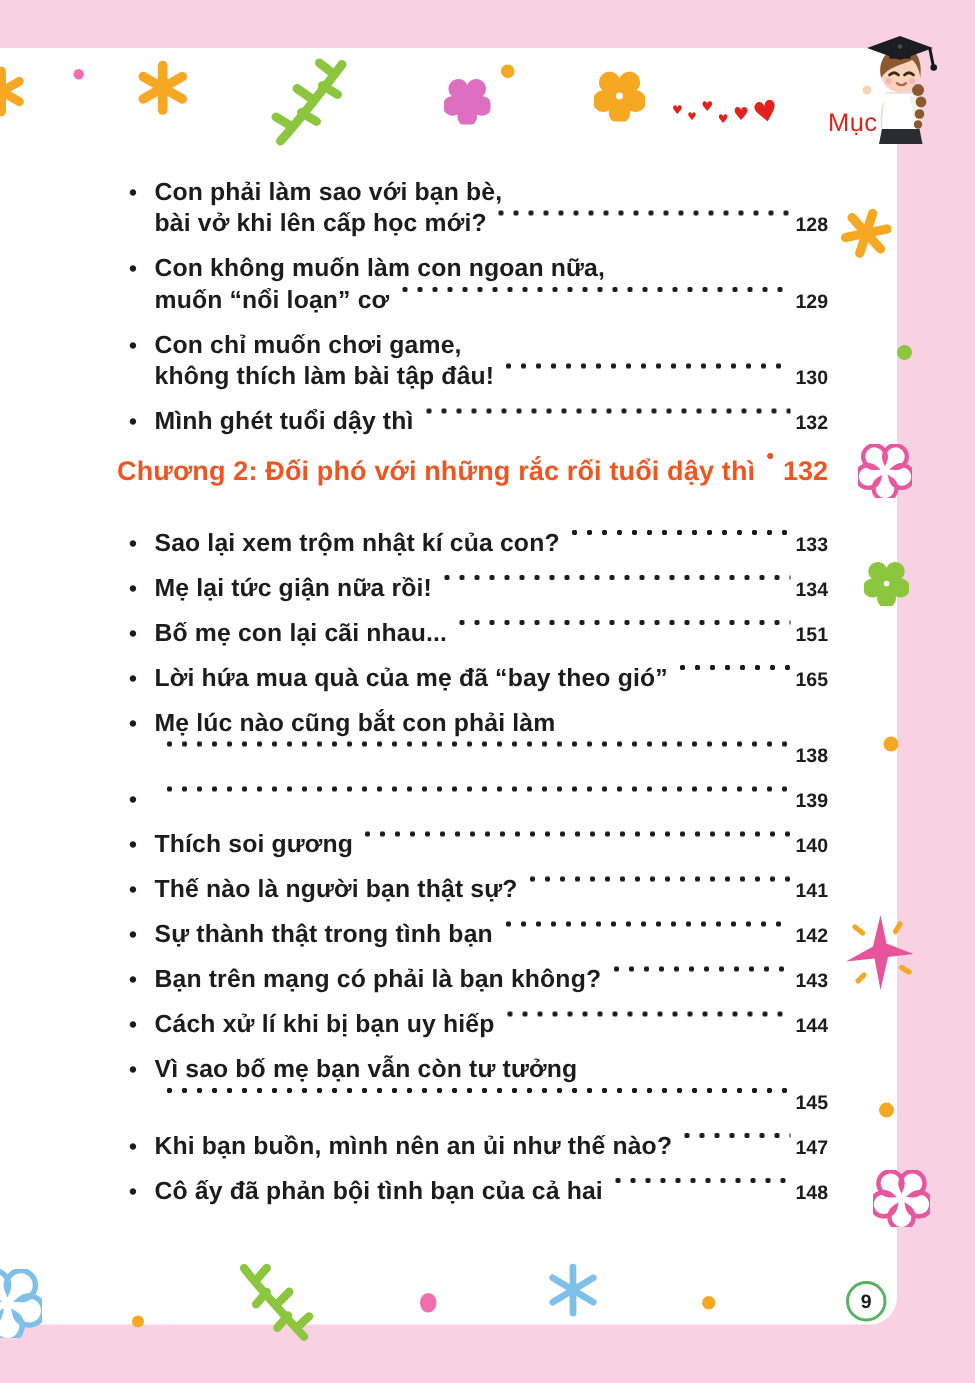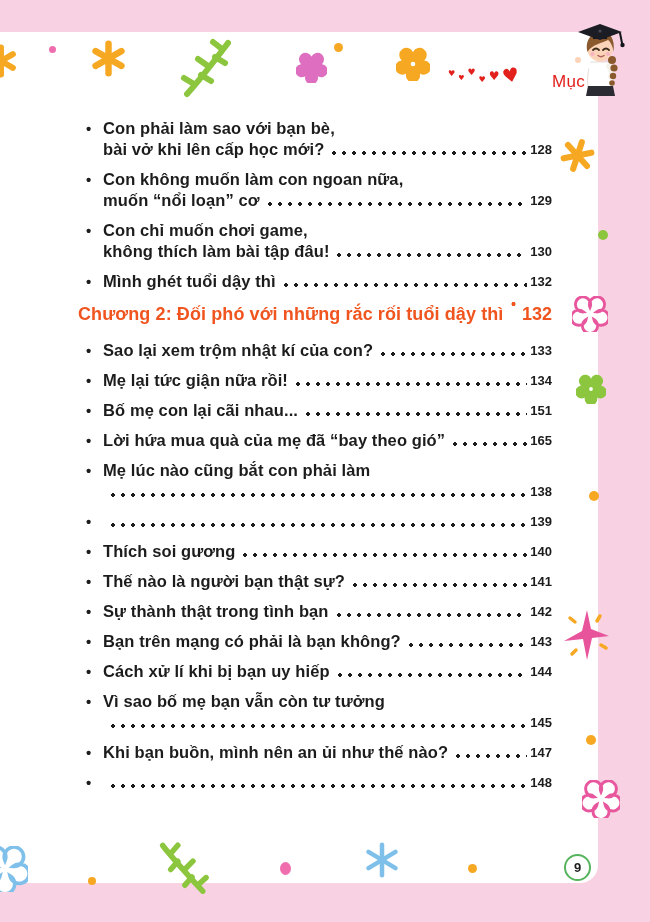--- a/index.html
+++ b/index.html
@@ -20,29 +20,29 @@
        font-size:17px;font-weight:normal;letter-spacing:.3px;white-space:nowrap}
   .hearts{position:absolute;left:448px;top:64px;display:flex;align-items:center;gap:3px;
        color:var(--title-red);font-family:"DejaVu Sans",sans-serif}
   .hearts span{display:inline-block;position:relative}
 
   .toc{position:absolute;left:86px;top:118px;width:466px;color:var(--text-black)}
   .toc-item{display:flex;margin-bottom:9px}
   .bullet{width:17px;flex:0 0 17px;font-size:15px;font-weight:bold;line-height:21px}
   .entry-body{flex:1;min-width:0}
   .toc-line{font-size:16.5px;font-weight:700;line-height:21px;letter-spacing:.1px;white-space:nowrap}
-  .toc-row{display:flex;align-items:flex-end}
+  .toc-row{display:flex;align-items:flex-start}
   .toc-row .toc-line{flex:0 0 auto}
   .leader{flex:1 1 auto;min-width:10px;height:6px;margin:0 3px 4px 5px;
        background-image:radial-gradient(circle,var(--text-black) 1.7px,transparent 2px);
        background-size:10px 6px;background-repeat:repeat-x;background-position:left bottom}
   .leader.orange{background-image:radial-gradient(circle,var(--chapter-orange) 1.9px,transparent 2.2px);
        background-size:11px 6px;margin-bottom:5px}
   .page-num{flex:0 0 auto;font-size:13px;font-weight:700;line-height:21px}
-  .toc-chapter{display:flex;align-items:flex-start;margin:6px 0 12px -8px;
+  .toc-chapter{display:flex;align-items:flex-start;margin:6px 0 24px -8px;
        color:var(--chapter-orange)}
   .ch-label{flex:0 1 auto;font-size:18px;font-weight:800;line-height:27px;
        letter-spacing:.1px;white-space:nowrap}
   .ch-page{flex:0 0 auto;font-size:18px;font-weight:800;line-height:27px}
 
   .page-circle{position:absolute;left:564px;top:854px;width:27px;height:27px;
        border:2.5px solid var(--page-circle-green);border-radius:50%;background:#fff;
        display:flex;align-items:center;justify-content:center;
        font-size:13px;font-weight:bold;color:var(--text-black)}
 </style>
@@ -377,18 +377,19 @@
           <span class="toc-line">Khi bạn buồn, mình nên an ủi như thế nào?</span>
           <span class="leader"></span>
           <span class="page-num">147</span>
         </div>
       </div>
     </div>
     <div class="toc-item">
       <span class="bullet">•</span>
       <div class="entry-body">
         <div class="toc-row">
+          <span class="toc-line">Cô ấy đã phản bội tình bạn của cả hai</span>
           <span class="leader"></span>
           <span class="page-num">148</span>
         </div>
       </div>
     </div>
   </div>
 
 </body></html>

